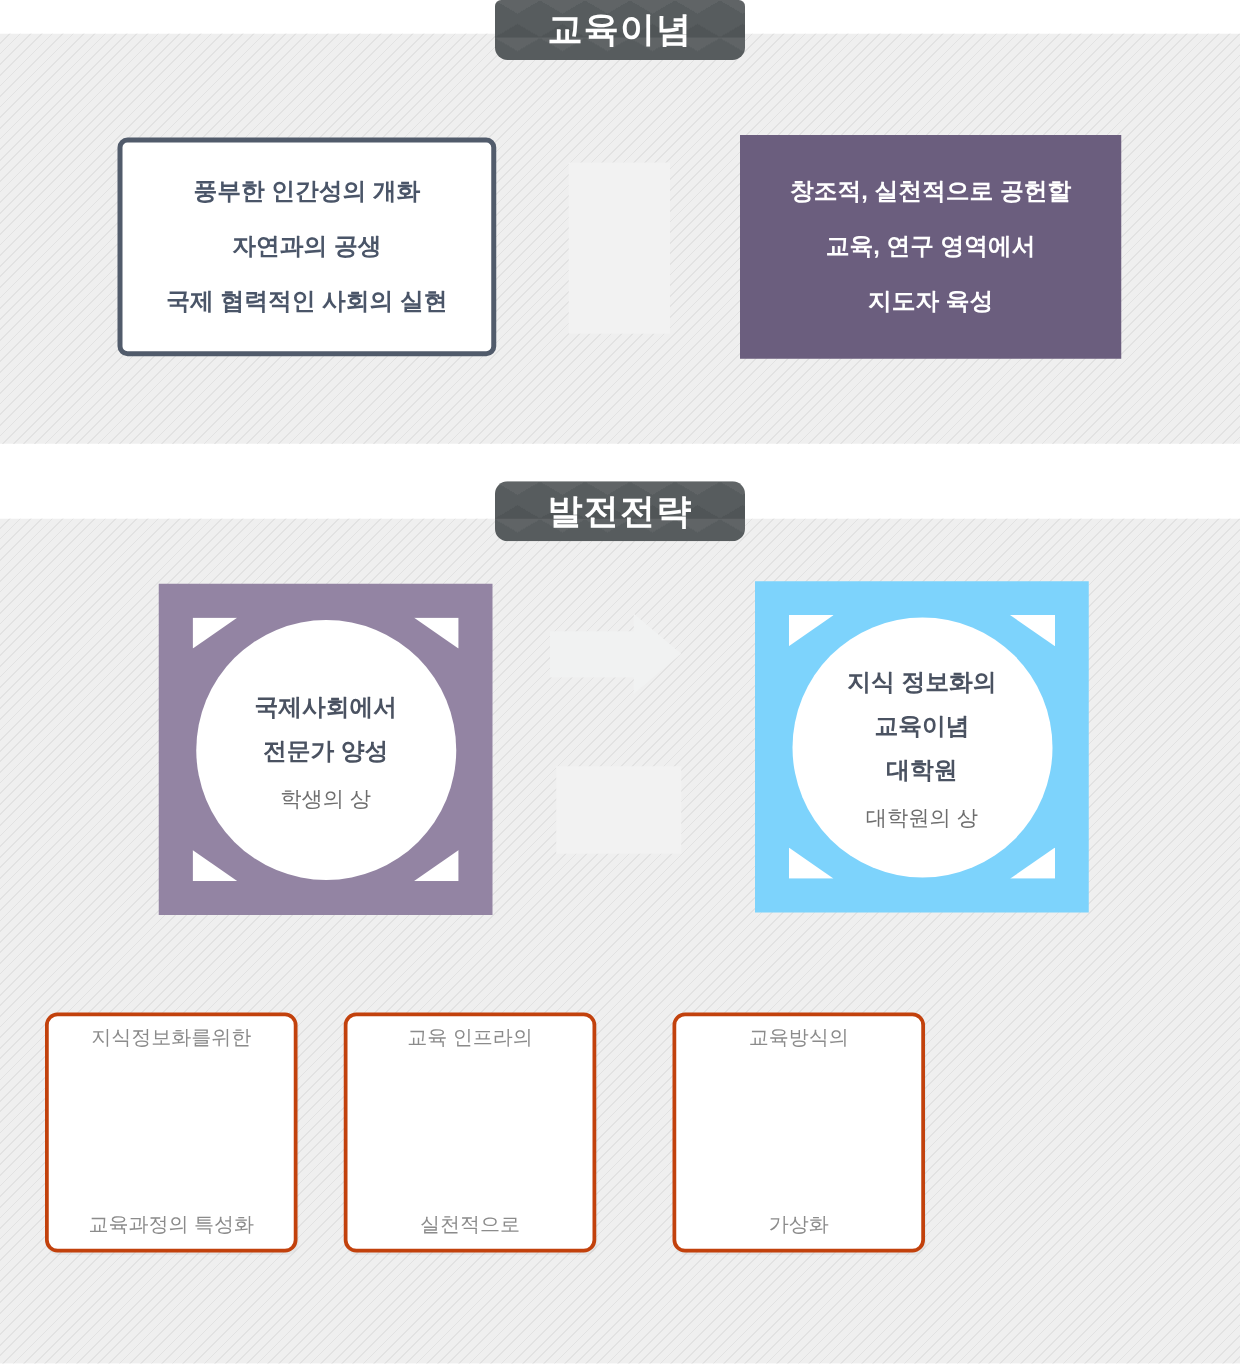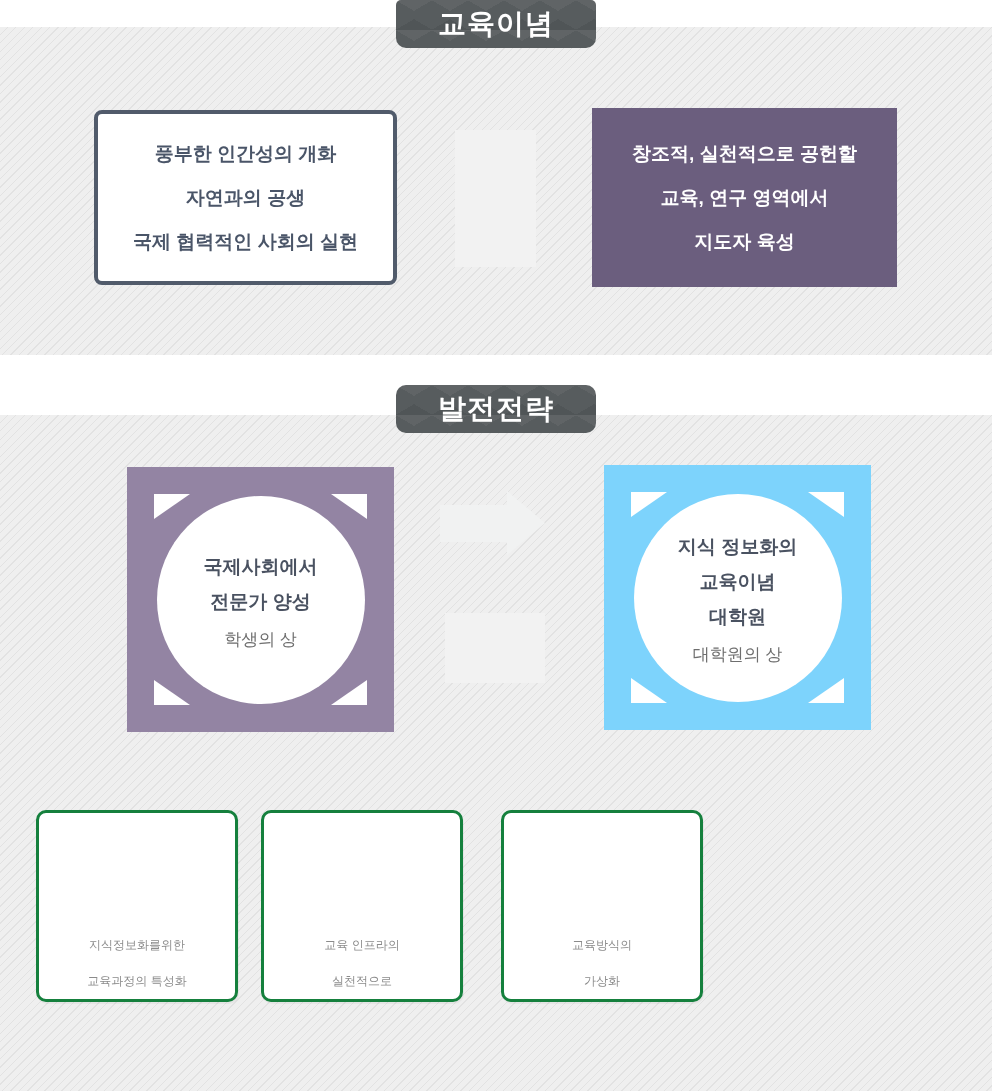--- a/index.html
+++ b/index.html
@@ -74,27 +74,27 @@
   }
   .corner{position:absolute;width:36px;height:25px;background:#ffffff;}
   .corner.tl{left:27px;top:27px;clip-path:polygon(0 0,100% 0,0 100%);}
   .corner.tr{right:27px;top:27px;clip-path:polygon(0 0,100% 0,100% 100%);}
   .corner.bl{left:27px;bottom:27px;clip-path:polygon(0 0,0 100%,100% 100%);}
   .corner.br{right:27px;bottom:27px;clip-path:polygon(100% 0,100% 100%,0 100%);}
 
   
   .strategy-box{
     position:absolute;top:810px;width:196px;height:186px;
-    background:#ffffff;border:3px solid #15803d;border-radius:10px;
+    background:#ffffff;border:3px solid #c2410c;border-radius:10px;
     box-shadow:1px 2px 0 rgba(0,0,0,0.04);
-    display:flex;flex-direction:column;align-items:center;justify-content:flex-end;
-    color:#8b8b8b;font-size:12px;z-index:2;text-align:center;
+    display:flex;flex-direction:column;align-items:center;justify-content:space-between;
+    color:#8b8b8b;font-size:16px;z-index:2;text-align:center;
   }
   .strategy-box .line{line-height:36px;white-space:nowrap;}
-  .sb0{left:36px;} .sb1{left:261px;} .sb2{left:501px;} .sb3{left:755px;}
+  .sb0{left:36px;} .sb1{left:275px;} .sb2{left:538px;} .sb3{left:755px;}
 </style>
 </head>
 <body>
 
 <div class="page">
 
   <div class="band band1"></div>
   <div class="band band2"></div>
 
   <div class="badge badge1">

